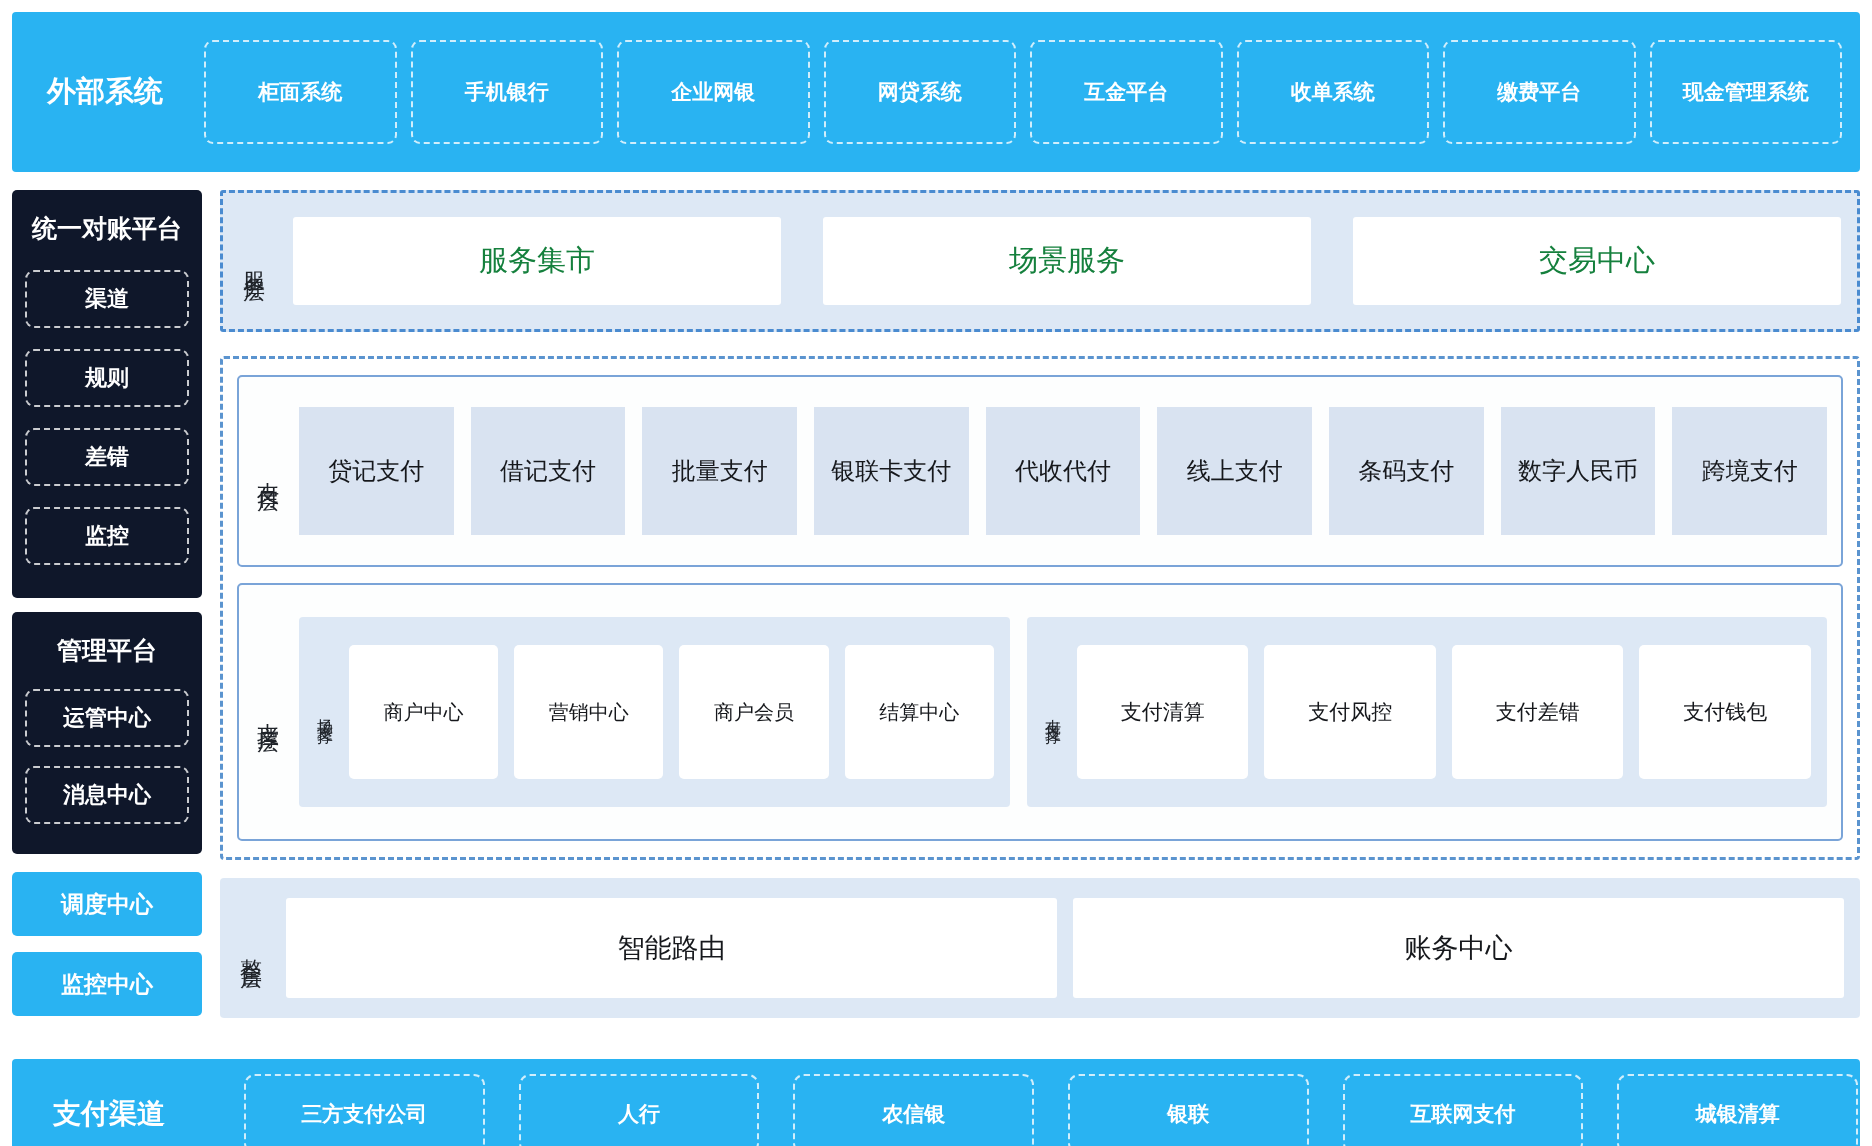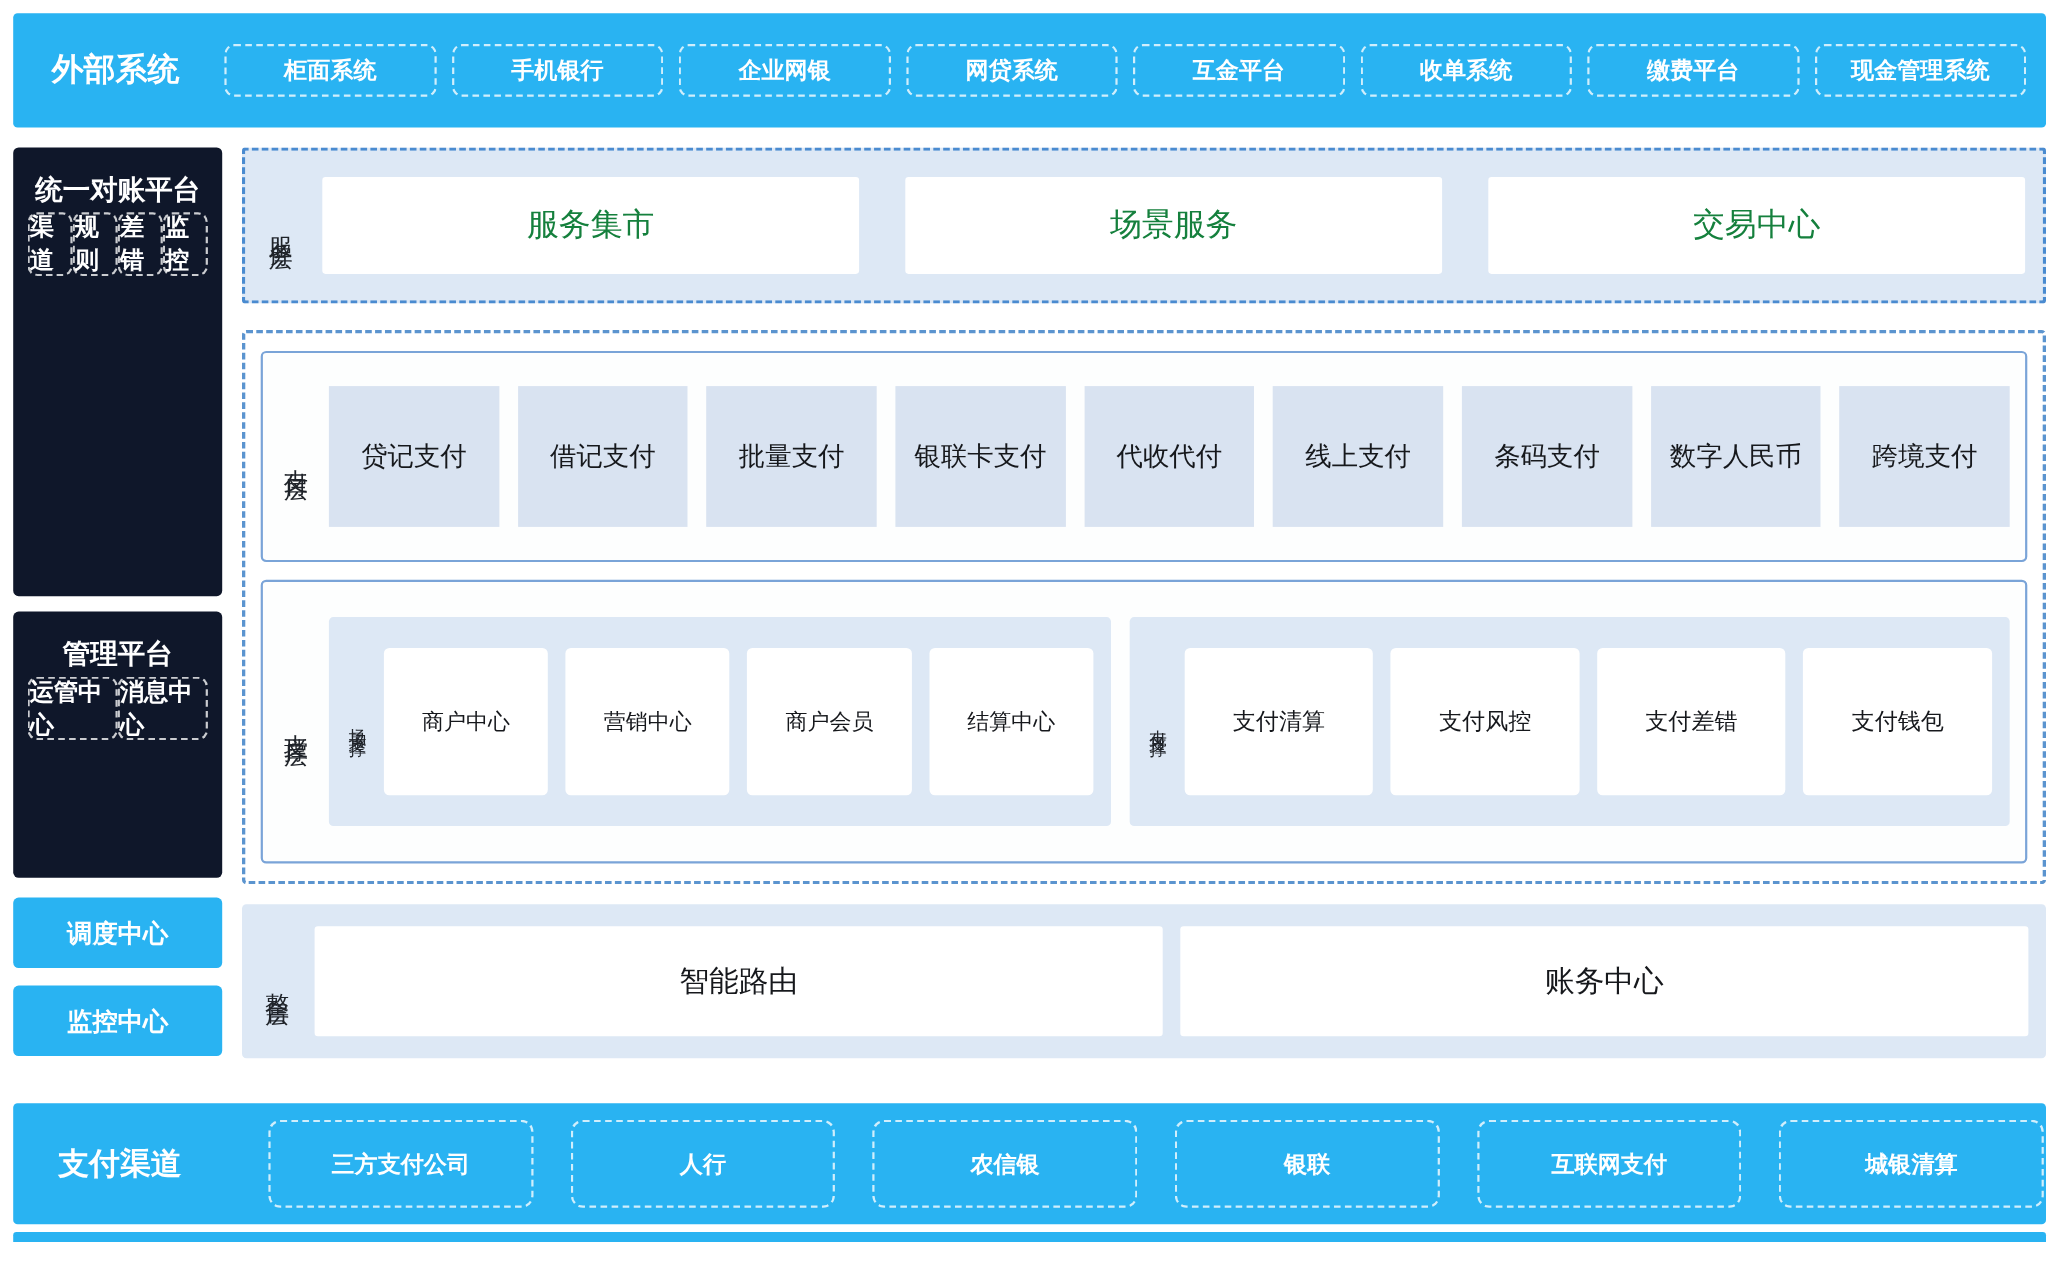--- a/index.html
+++ b/index.html
@@ -3,42 +3,42 @@
 <meta charset="utf-8">
 <style>
   * { margin:0; padding:0; box-sizing:border-box; }
   html,body { background:#ffffff; }
   body { font-family:"DejaVu Sans","Liberation Sans",sans-serif; color:#1f2329; }
 
   .page { width:1872px; height:1146px; background:#fff; padding:12px 12px 0 12px; position:relative; overflow:hidden; }
 
   
   .banner { background:#29b3f2; border-radius:4px; display:flex; align-items:stretch; }
-  .top-banner { height:104px; padding:28px 18px; margin-bottom:18px; }
+  .top-banner { height:160px; padding:28px 18px; margin-bottom:18px; }
   .bottom-banner { height:110px; padding:15px 2px; margin-top:41px; }
   .banner-label { display:flex; align-items:center; justify-content:center; color:#fff; font-weight:bold; white-space:nowrap; }
   .top-banner .banner-label { width:150px; font-size:29px; margin-right:24px; }
   .bottom-banner .banner-label { width:190px; font-size:28px; margin-right:40px; }
   .banner-items { flex:1; display:flex; }
   .top-banner .banner-items { gap:14px; }
   .bottom-banner .banner-items { gap:34px; }
   .dashed-box { flex:1; border:2px dashed rgba(255,255,255,.78); border-radius:9px;
     display:flex; align-items:center; justify-content:center; color:#fff; font-size:21px; font-weight:bold; white-space:nowrap; }
   .bottom-banner .dashed-box { border-radius:11px; }
 
   
   .middle { display:flex; height:828px; }
 
   
   .sidebar { width:190px; display:flex; flex-direction:column; }
   .side-panel { background:#0f172a; border-radius:5px; padding:12px 13px; color:#fff; display:flex; flex-direction:column; }
   .side-panel.recon { height:408px; }
   .side-panel.mgmt  { height:242px; margin-top:14px; }
   .side-title { text-align:center; font-size:25px; font-weight:bold; padding:10px 0 4px; white-space:nowrap; }
-  .side-items { flex:1; display:flex; flex-direction:row; justify-content:space-evenly; }
+  .side-items { flex:1; display:flex; flex-direction:column; justify-content:space-evenly; }
   .side-item { height:58px; border:2px dashed rgba(255,255,255,.78); border-radius:9px;
     display:flex; align-items:center; justify-content:center; font-size:22px; font-weight:bold; }
   .side-solid { background:#29b3f2; border-radius:5px; height:64px; color:#fff; font-size:23px; font-weight:bold;
     display:flex; align-items:center; justify-content:center; }
   .side-solid.dispatch { margin-top:18px; }
   .side-solid.monitor  { margin-top:16px; }
 
   
   .main { flex:1; margin-left:18px; display:flex; flex-direction:column; }
 

